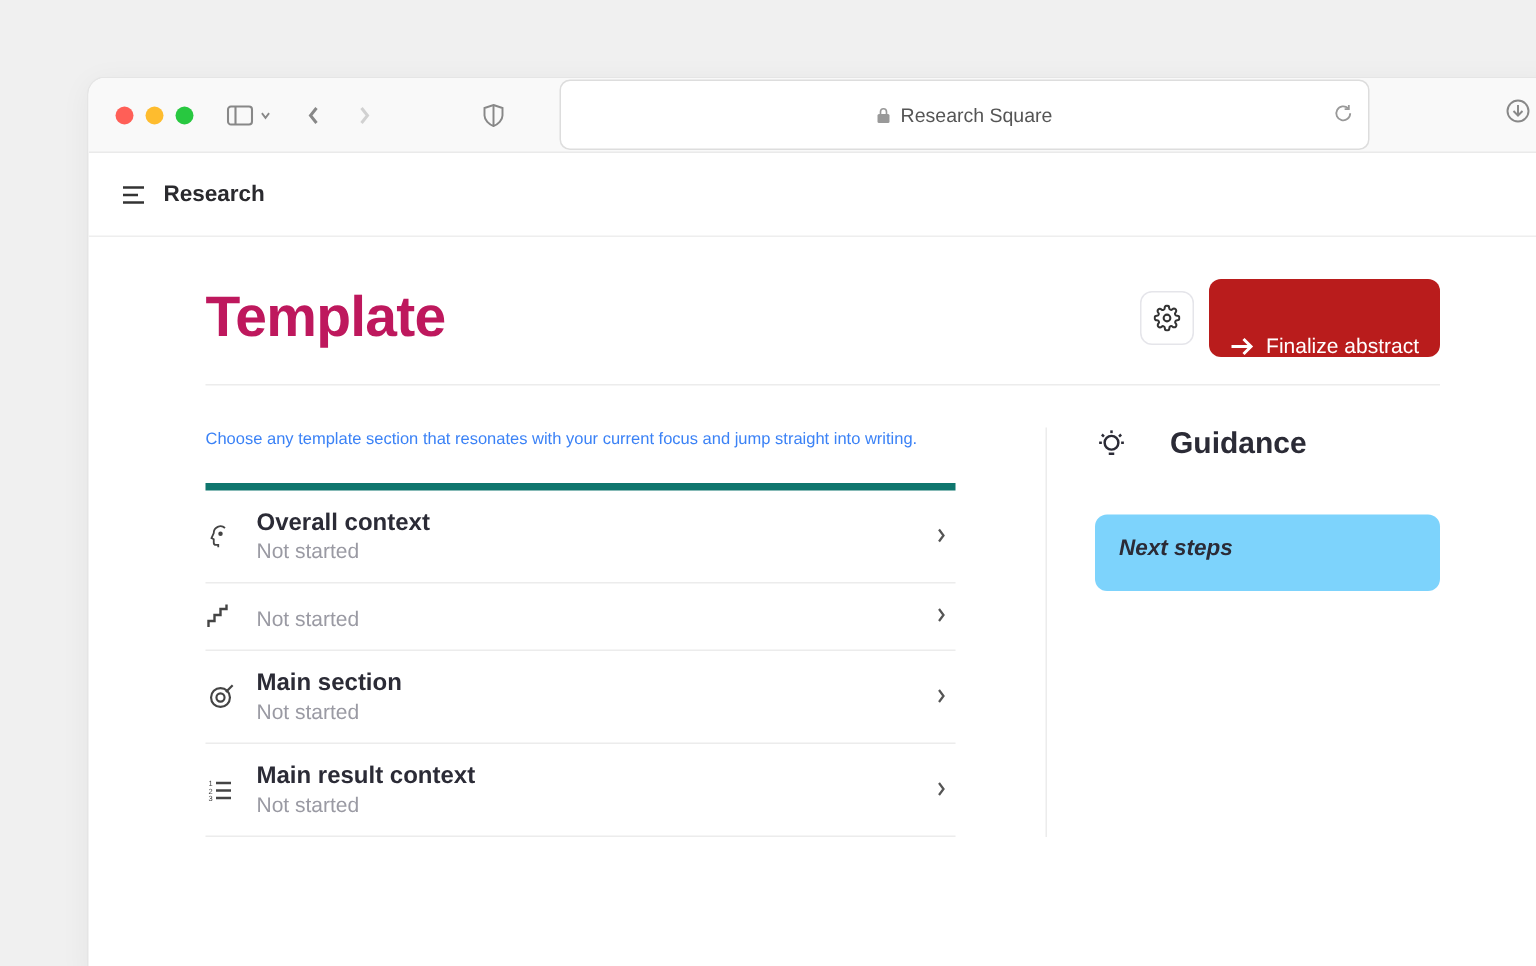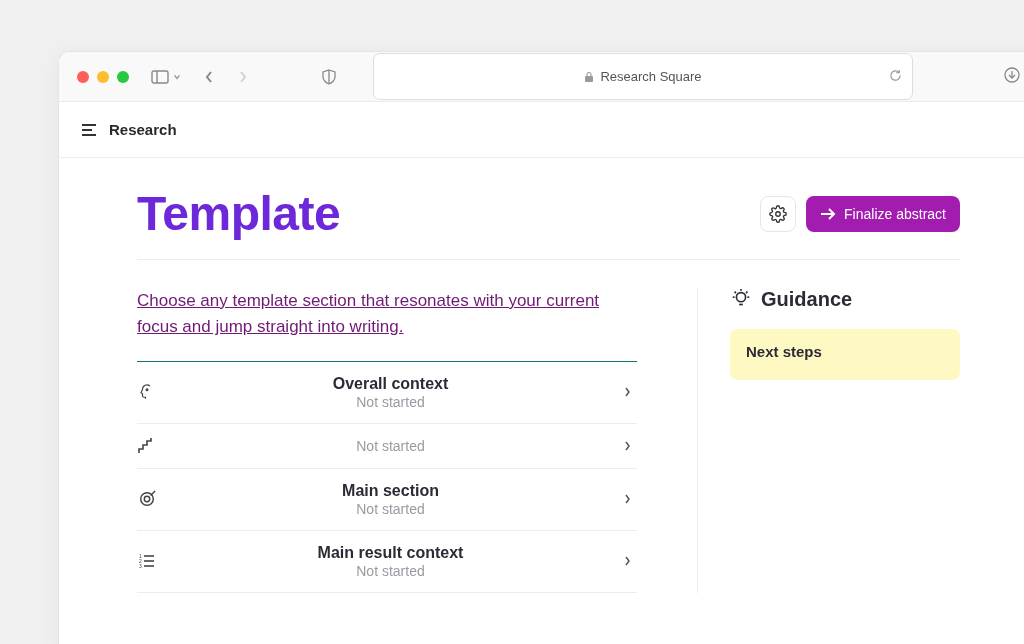--- a/index.html
+++ b/index.html
@@ -117,51 +117,51 @@
       padding: 28px 78px 0 78px;
     }
     .title-row {
       display: flex;
       align-items: center;
       justify-content: space-between;
       padding-bottom: 18px;
       border-bottom: 1px solid #ececec;
     }
     .page-title {
-      font-size: 48px;
+      font-size: 38px;
       font-weight: 700;
-      color: #6d28d9;
+      color: #be185d;
       letter-spacing: -0.5px;
     }
     .title-actions {
       display: flex;
       gap: 10px;
       align-items: center;
     }
     .icon-btn {
       width: 36px;
       height: 36px;
       border: 1px solid #e5e5ea;
       border-radius: 8px;
       background: #fff;
       display: flex;
       align-items: center;
       justify-content: center;
       color: #333;
       cursor: pointer;
     }
     .primary-btn {
-      height: 36px;
-      background: #a21caf;
+      height: 52px;
+      background: #b91c1c;
       color: #fff;
       border: none;
       border-radius: 8px;
       padding: 0 14px;
       display: flex;
-      align-items: center;
+      align-items: flex-end;
       gap: 8px;
       font-size: 14px;
       font-weight: 500;
       cursor: pointer;
     }
     .two-col {
       display: flex;
       margin-top: 28px;
       gap: 0;
     }
@@ -174,29 +174,27 @@
       padding-left: 32px;
       border-left: 1px solid #ececec;
     }
     .section-title {
       font-size: 24px;
       font-weight: 700;
       color: #2b2b36;
       margin-bottom: 8px;
     }
     .section-desc {
-      font-size: 17px;
-      color: #701a75;
+      font-size: 11px;
+      color: #3b82f6;
       line-height: 1.55;
       margin-bottom: 20px;
-      text-decoration: underline;
     }
     .template-list {
-      border-top: 1px solid #0f766e;
-      text-align: center;
+      border-top: 5px solid #0f766e;
     }
     .template-item {
       display: flex;
       align-items: center;
       padding: 13px 6px 13px 0;
       border-bottom: 1px solid #ececec;
       gap: 14px;
       cursor: pointer;
     }
     .item-icon {
@@ -216,33 +214,34 @@
       font-size: 14px;
       color: #9a9aa3;
       margin-top: 1px;
     }
     .item-chevron {
       color: #555;
     }
     
     .guidance-header {
       display: flex;
-      align-items: flex-start;
-      gap: 9px;
-      margin-bottom: 18px;
+      align-items: center;
+      gap: 28px;
+      margin-bottom: 35px;
     }
     .guidance-title {
       font-size: 20px;
       font-weight: 700;
       color: #2b2b36;
     }
     .guidance-card {
-      background: #fef9c3;
+      background: #7dd3fc;
       border-radius: 8px;
       padding: 14px 16px;
+      font-style: italic;
     }
     .card-title {
       font-size: 15px;
       font-weight: 700;
       color: #2b2b36;
       margin-bottom: 6px;
     }
     .card-body {
       font-size: 15px;
       color: #6a6a74;

